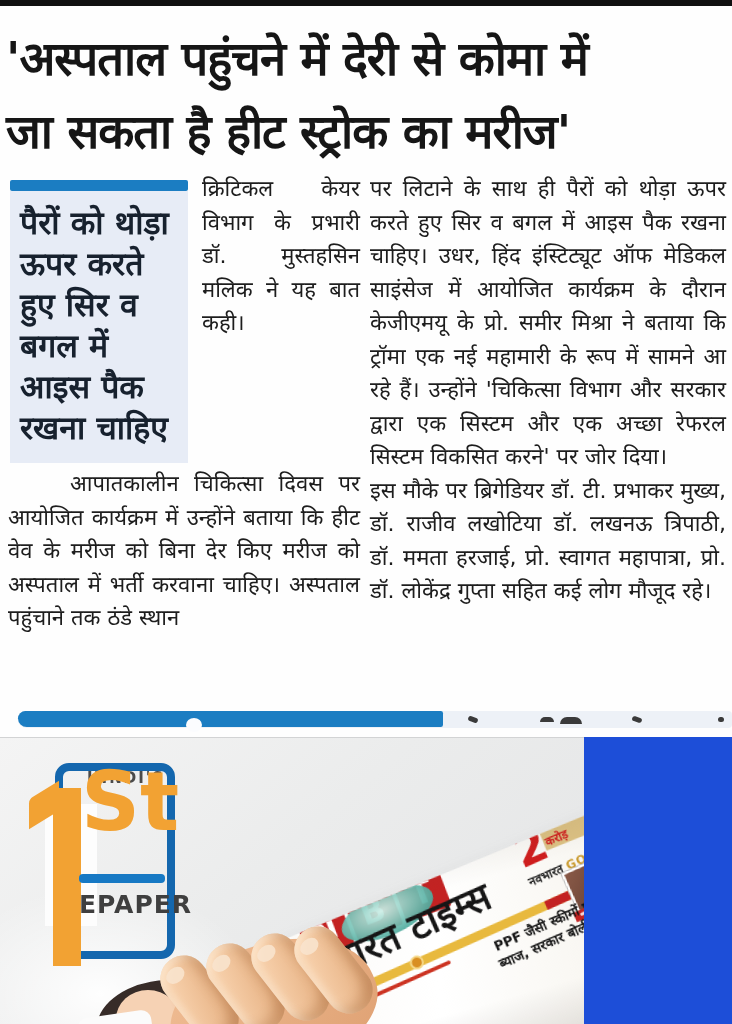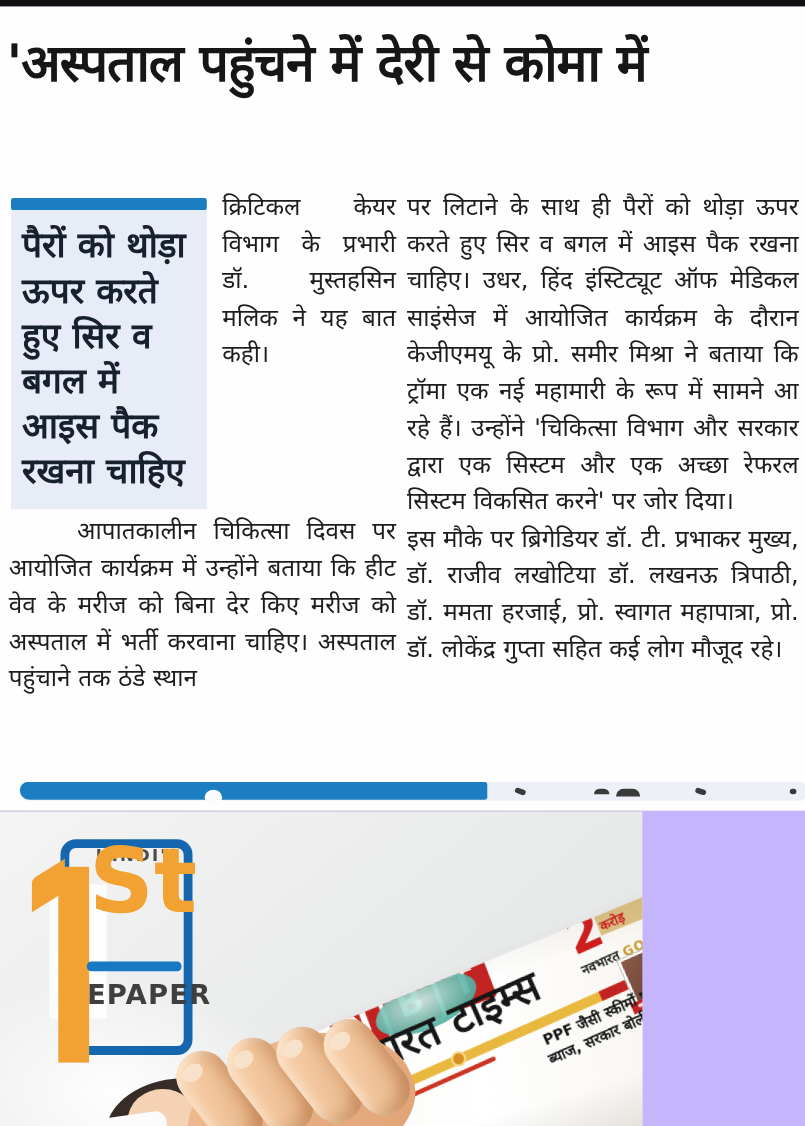--- a/index.html
+++ b/index.html
@@ -1,18 +1,18 @@
 <!DOCTYPE html>
 <html><head>
 <meta charset="utf-8">
 <style>
   * { margin:0; padding:0; box-sizing:border-box; }
   html,body { background:#ffffff; }
   body { font-family:"DejaVu Sans", sans-serif; }
-  .page { position:relative; width:732px; height:1024px; overflow:hidden; background:#c4b5fd; margin:0 auto; }
+  .page { position:relative; width:732px; height:1024px; overflow:hidden; background:#1d4ed8; margin:0 auto; }
 
   
   .topbar { position:absolute; left:0; top:0; width:732px; height:6px; background:#101010; }
 
   
   .article { position:absolute; left:0; top:6px; width:732px; height:731px; background:#fefefe; }
   .headline { position:absolute; left:6px; top:16px; width:722px; color:#161616; font-weight:bold; }
   .headline .hl-line { display:block; font-size:47px; line-height:73px; letter-spacing:-1px; white-space:nowrap; }
 
   .columns { position:absolute; left:0; top:166px; width:732px; }
@@ -121,20 +121,21 @@
 <body>
 
 <div class="page">
 
   <div class="topbar"></div>
 
   <section class="article">
 
     <h1 class="headline">
       <span class="hl-line">'अस्पताल पहुंचने में देरी से कोमा में</span>
+      <span class="hl-line">जा सकता है हीट स्ट्रोक का मरीज'</span>
     </h1>
 
     <div class="columns">
 
       <div class="col col-left">
 
         <div class="pullquote">
           <div class="pq-bar"></div>
           <div class="pq-body">
             <div class="pq-text">पैरों को थोड़ा ऊपर करते हुए सिर व बगल में आइस पैक रखना चाहिए</div>

